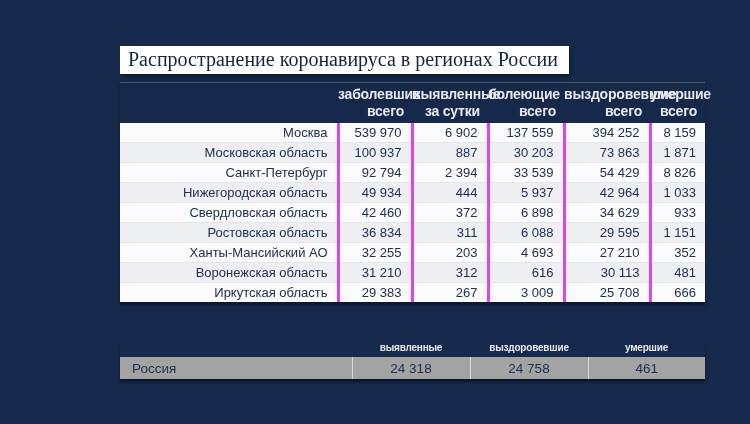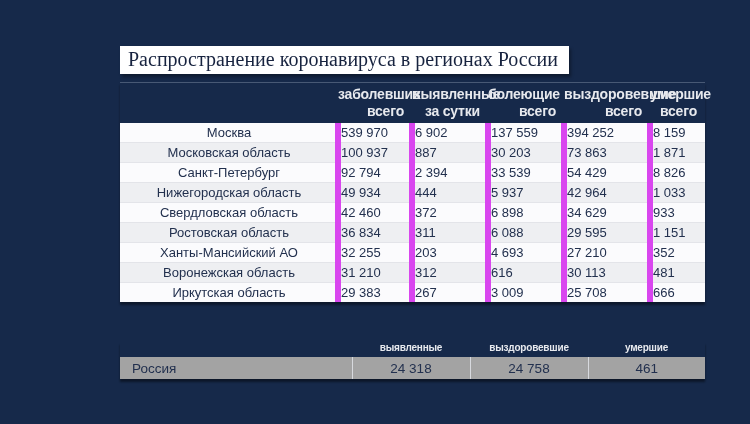--- a/index.html
+++ b/index.html
@@ -40,32 +40,32 @@
     text-align: right;
     vertical-align: bottom;
     padding: 3px 8px 4px 0;
     line-height: 1.18;
     white-space: pre-line;
   }
   .regions tbody td {
     background: #fbfbfd;
     color: #22304e;
     font-size: 13px;
-    text-align: left;
+    text-align: right;
     height: 16px;
     padding: 1px 9px 2px 0;
-    border-left: 6px solid #d946ef;
+    border-left: 3px solid #d946ef;
     border-top: 1px solid #e3e4e9;
     white-space: nowrap;
     overflow: hidden;
   }
   .regions tbody tr:first-child td { border-top: none; }
   .regions tbody tr:nth-child(even) td { background: #eeeff2; }
   .regions tbody td.region {
-    text-align: center;
+    text-align: right;
     padding-left: 12px;
     border-left: none;
   }
 
   
   .summary {
     position: absolute; left: 120px; top: 342px;
     width: 585px;
     box-shadow: 0 3px 2px rgba(0,0,0,0.45);
   }

